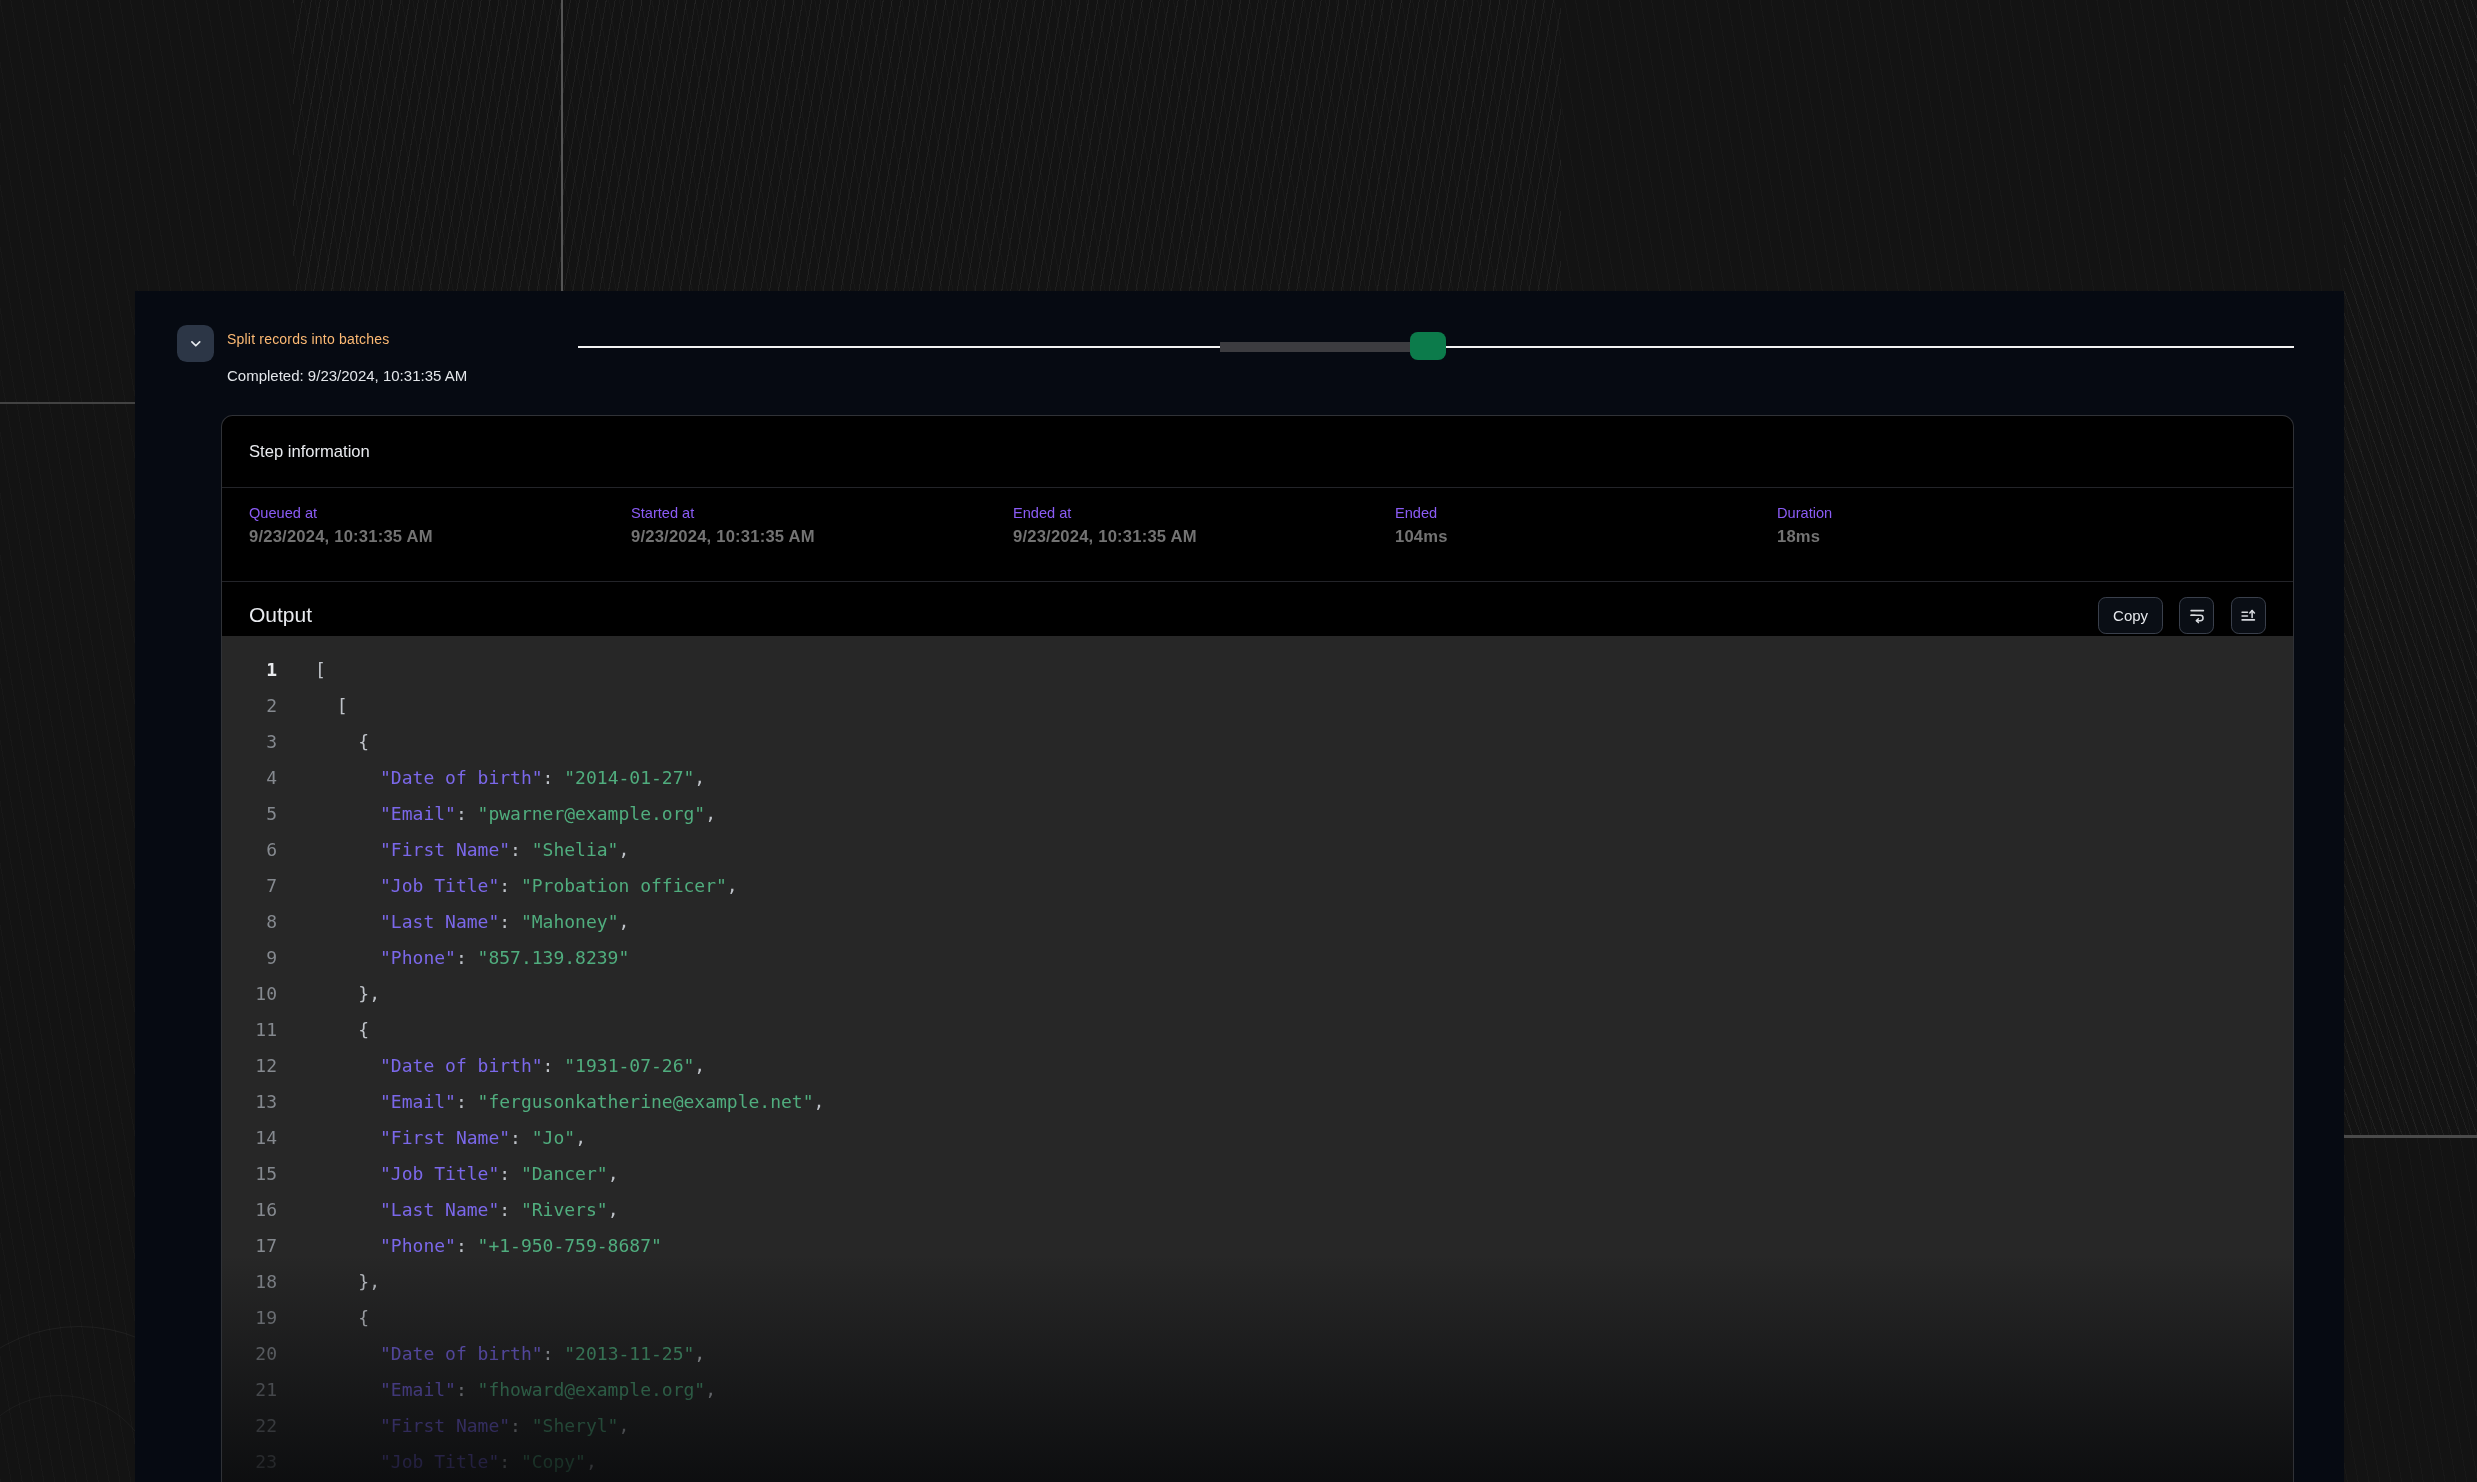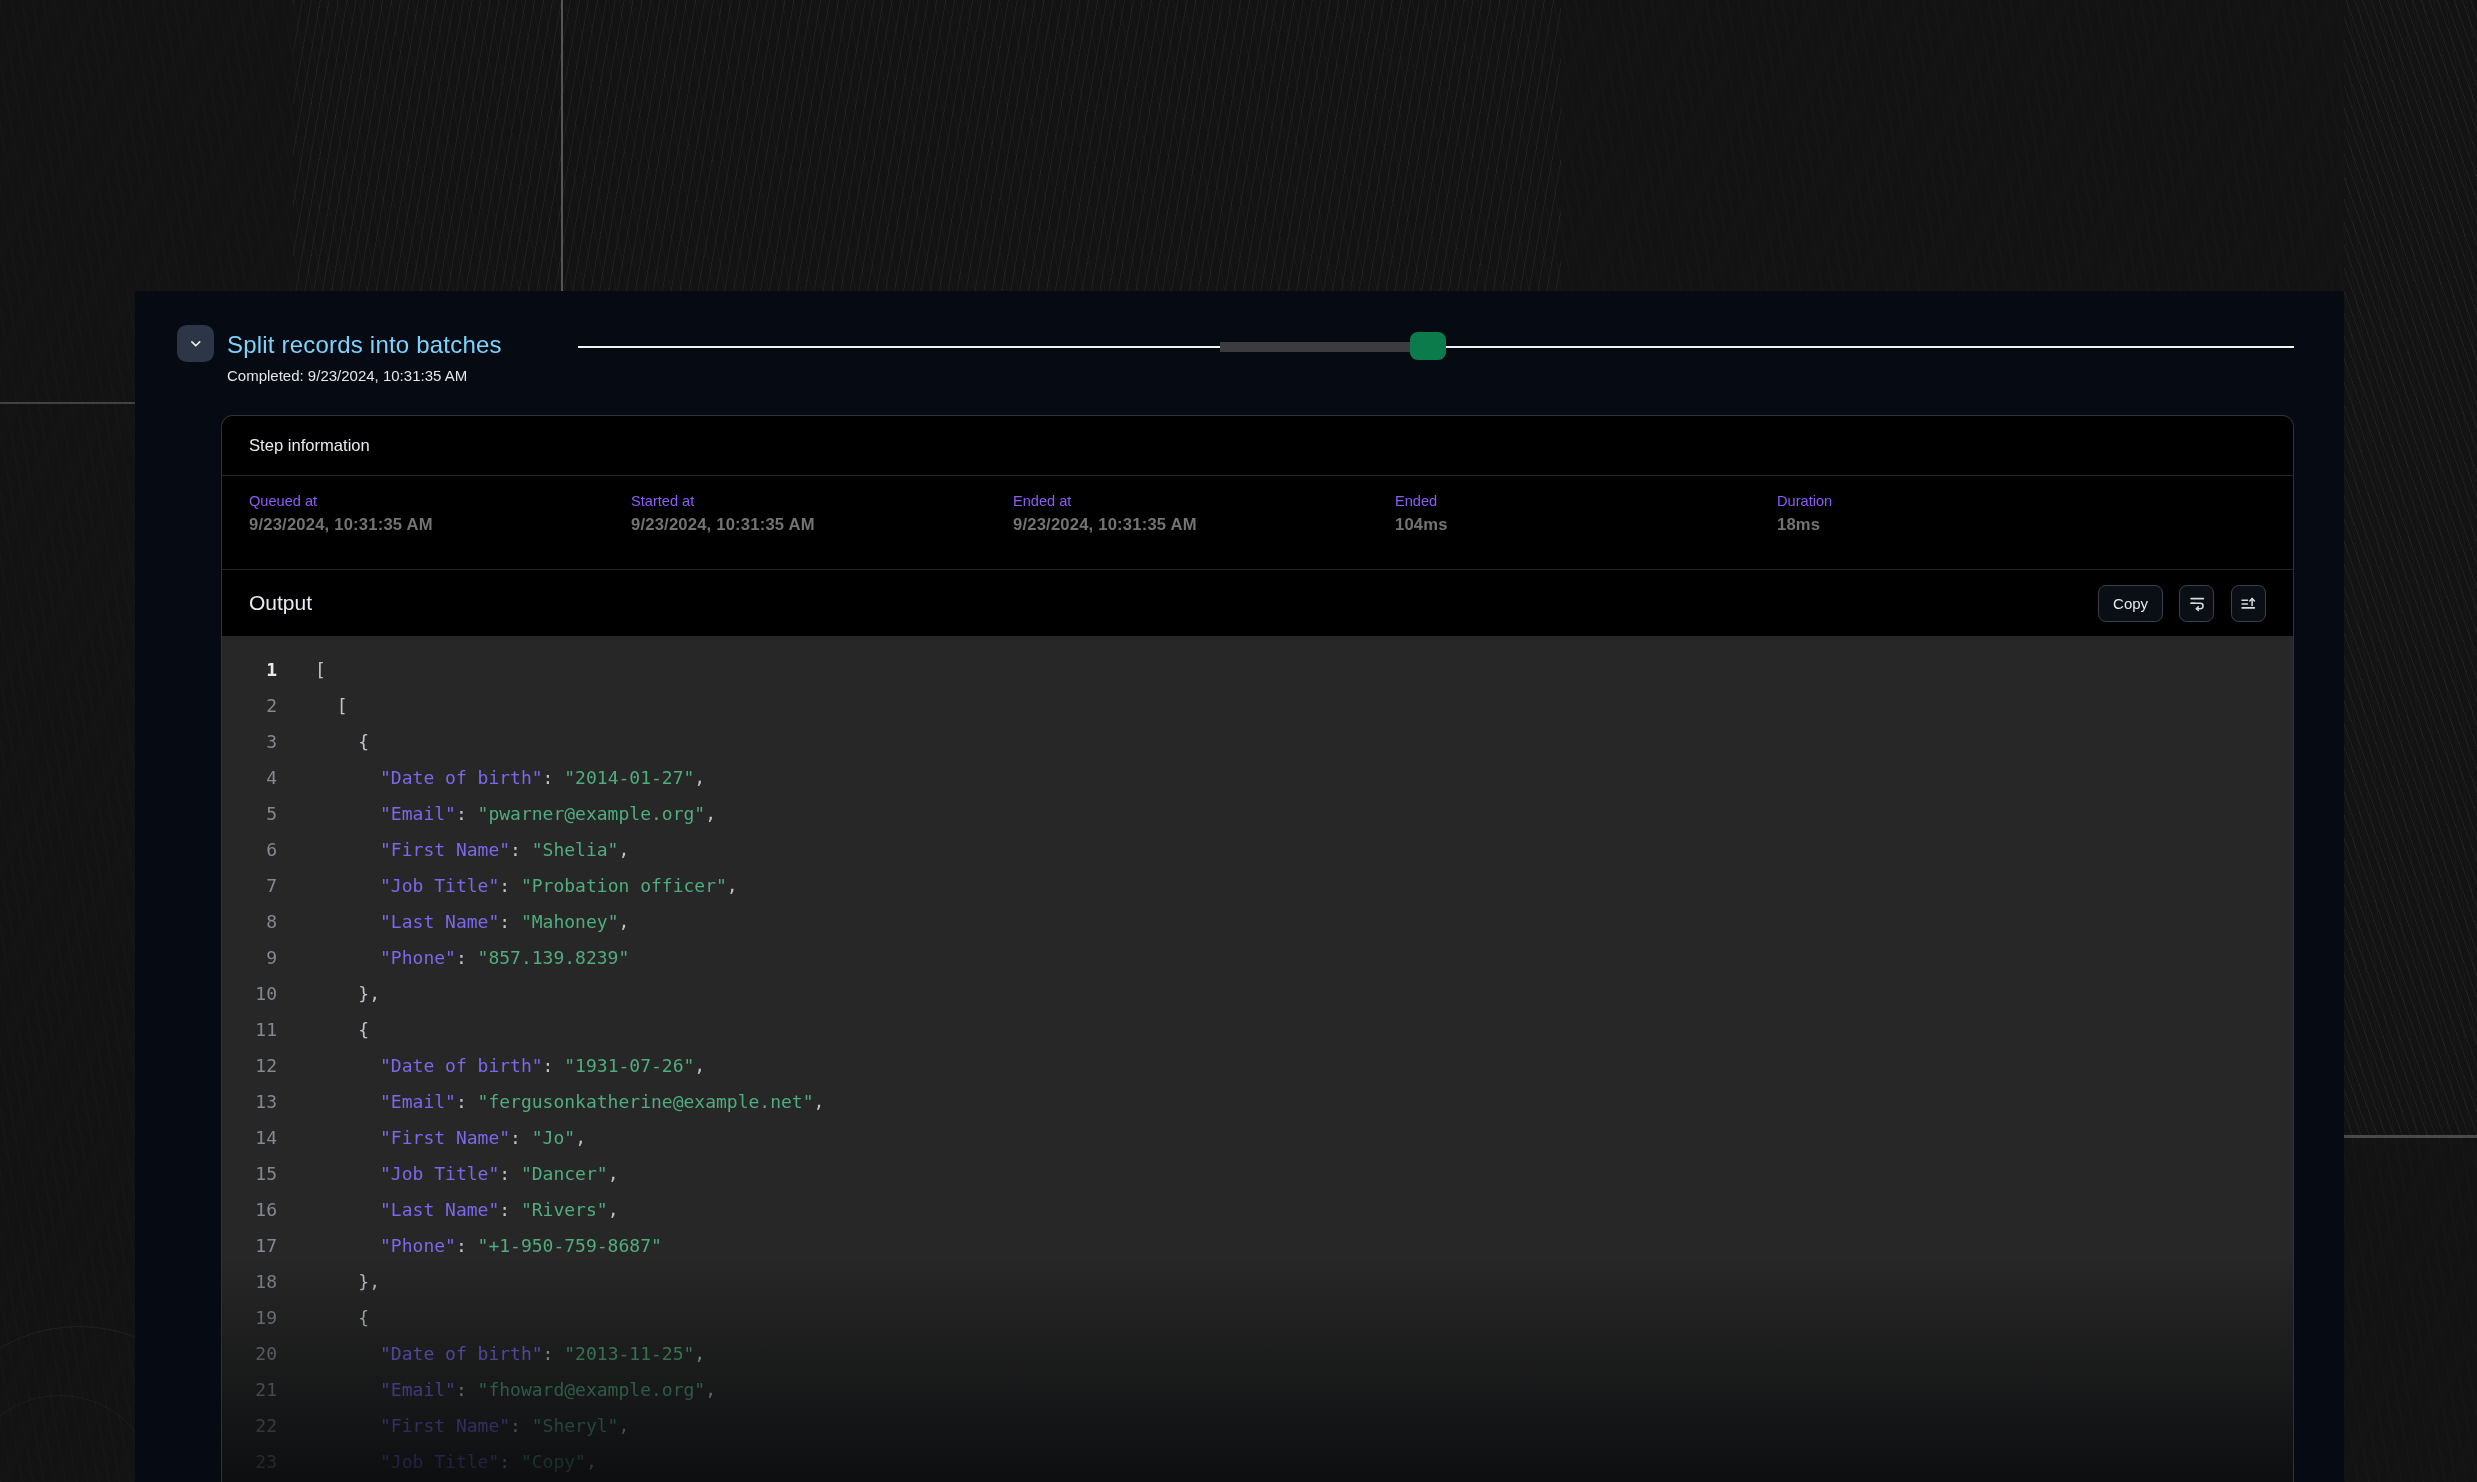--- a/index.html
+++ b/index.html
@@ -34,42 +34,42 @@
     background:var(--panel-bg,#060a12);
   }
   
   .collapse-btn{
     position:absolute;left:42px;top:34px;width:37px;height:37px;
     background:#2c3646;border:none;border-radius:9.8px;cursor:pointer;
     display:flex;align-items:center;justify-content:center;padding:0;
   }
   .collapse-btn svg{stroke:#e8ebef;}
   .step-title{
-    position:absolute;left:92px;top:40px;font-size:24px;font-weight:500;color:#7dd3fc;letter-spacing:0.2px;
+    position:absolute;left:92px;top:40px;font-size:14px;font-weight:500;color:#fdba74;letter-spacing:0.2px;
   }
   .step-status{
     position:absolute;left:92px;top:76px;font-size:15px;color:#e3e6ea;
   }
   
   .slider{position:absolute;left:443px;top:41px;width:1716px;height:29px;}
   .slider-track{position:absolute;left:0;top:13.7px;width:1716px;height:2px;background:#f2f2f2;}
   .slider-buffer{position:absolute;left:642px;top:9.8px;width:190px;height:9.8px;background:#3c3c40;}
   .slider-thumb{
     position:absolute;left:832px;top:0;width:36px;height:28px;border-radius:7.8px;
     background:var(--accent-green,#0c7b4b);cursor:pointer;
   }
 
   
   .card{
     position:absolute;left:86px;top:124px;width:2073px;height:1073px;
     background:#000;border:1.5px solid #303237;border-radius:11.7px 11.7px 0 0;border-bottom:none;
     box-sizing:border-box;overflow:hidden;
   }
   .card-header{
-    height:60px;border-bottom:1px solid #232429;display:flex;align-items:center;padding-left:27px;box-sizing:border-box;
+    height:72px;border-bottom:1px solid #232429;display:flex;align-items:center;padding-left:27px;box-sizing:border-box;
   }
   .card-header-title{font-size:16.6px;font-weight:500;color:#e9ebef;}
   .meta-row{
     height:94px;border-bottom:1px solid #232429;box-sizing:border-box;
     display:grid;grid-template-columns:repeat(5,382px);padding:16.6px 0 0 27px;
   }
   .meta-col .meta-label{display:block;font-size:14.6px;color:#8b5cf6;margin-bottom:6.8px;}
   .meta-col .meta-value{display:block;font-size:16.6px;font-weight:700;color:#737373;letter-spacing:0.2px;}
   .output-row{
     height:66px;display:flex;align-items:center;padding:0 27px;box-sizing:border-box;

